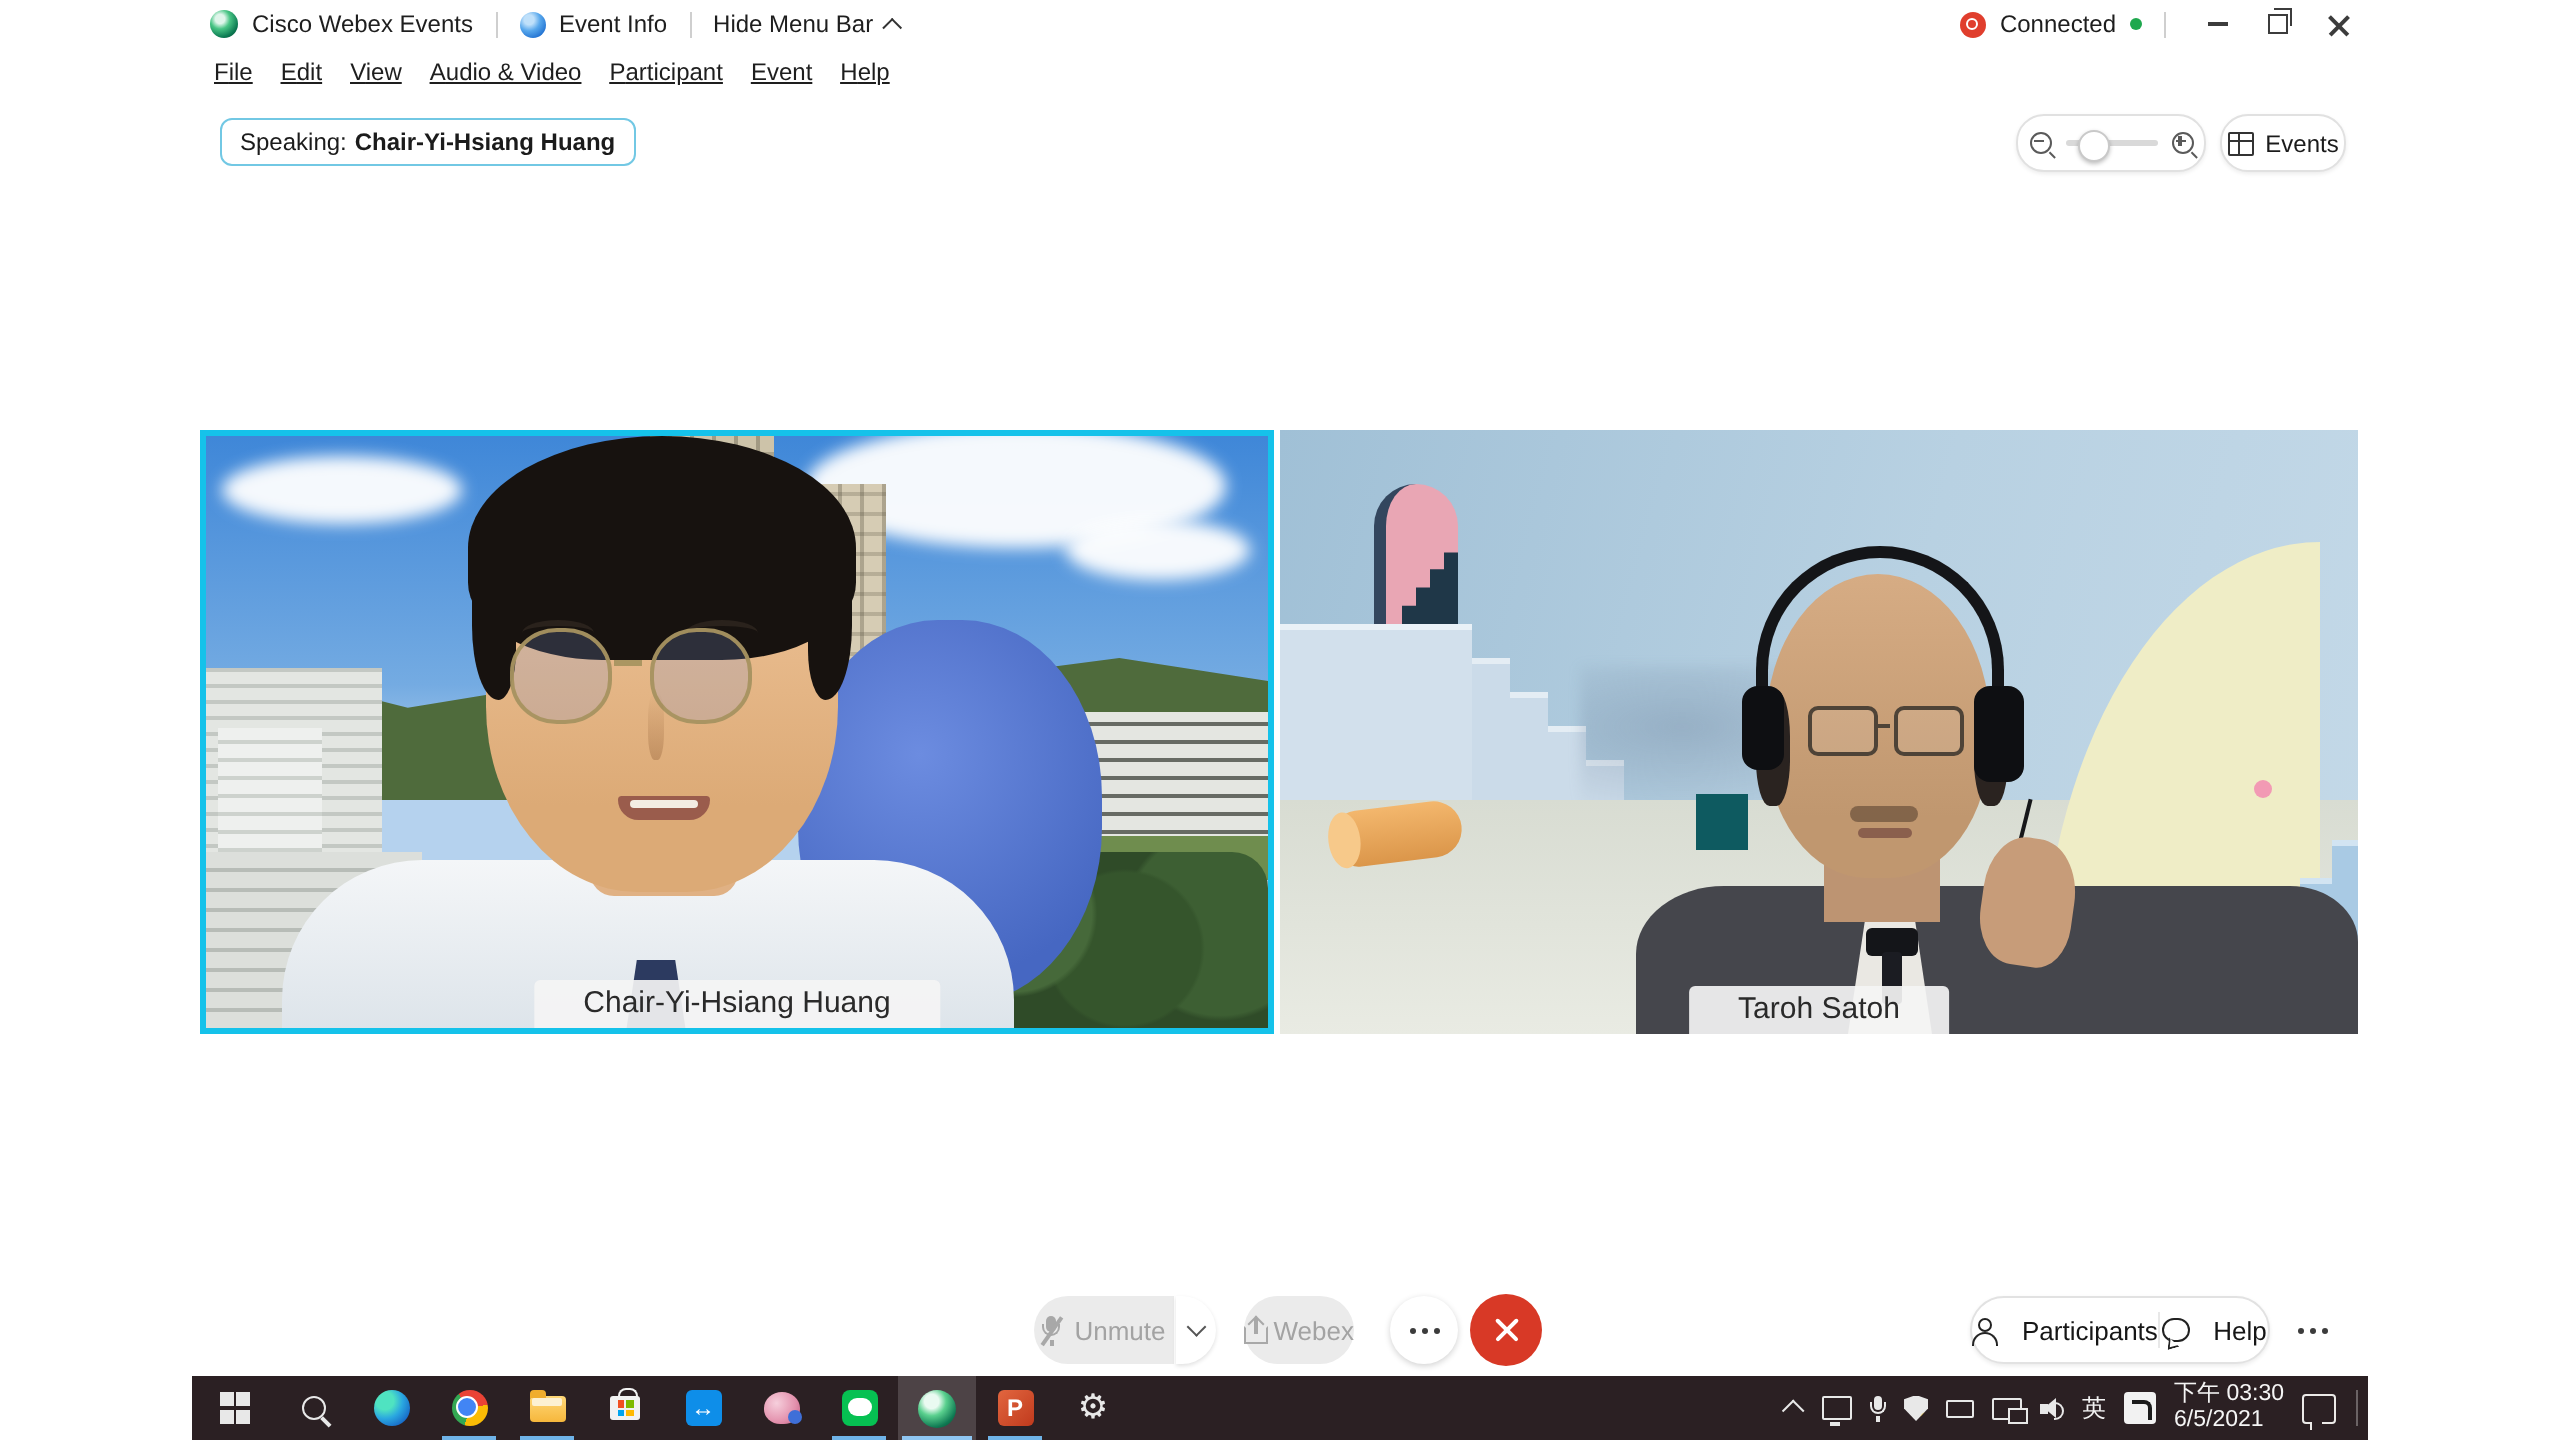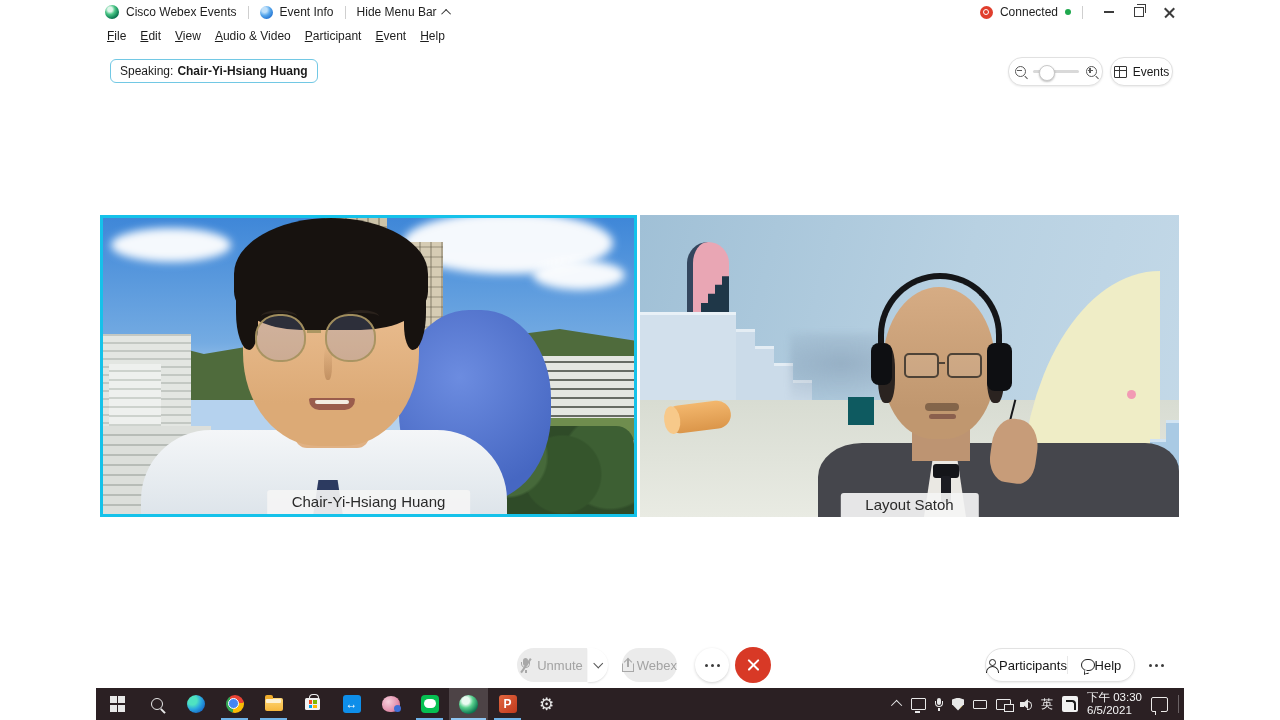--- a/index.html
+++ b/index.html
@@ -23,21 +23,21 @@
   .wbtn{width:30px;height:22px;display:flex;align-items:center;justify-content:center;}
   .ic-min{width:10px;height:1.5px;background:#3c3c3c;}
   .ic-restore{width:8px;height:8px;border:1.2px solid #3c3c3c;position:relative;background:#fff;}
   .ic-restore::before{content:"";position:absolute;left:2px;top:-4px;width:8px;height:8px;border:1.2px solid #3c3c3c;
     border-bottom:none;border-left:none;}
   .ic-close{position:relative;width:11px;height:11px;}
   .ic-close::before,.ic-close::after{content:"";position:absolute;left:-1px;top:5px;width:13px;height:1.5px;background:#3c3c3c;}
   .ic-close::before{transform:rotate(45deg);} .ic-close::after{transform:rotate(-45deg);}
 
   
-  .menubar{position:absolute;left:4px;top:26px;height:20px;display:flex;align-items:center;font-size:12px;color:#1e1e1e;}
+  .menubar{position:absolute;left:4px;top:26px;height:20px;display:flex;align-items:center;font-size:12px;color:#1e1e1e;text-decoration:underline;}
   .menu-item{display:inline-block;padding:3px 7px;}
   .menu-item::first-letter{text-decoration:underline;}
 
   
   .speak-badge{position:absolute;left:14px;top:59px;height:22px;display:flex;align-items:center;
     border:1.6px solid #72c8e4;border-radius:6px;background:#fff;padding:0 9px;font-size:12px;color:#1b1b1b;}
   .speak-badge b{margin-left:4px;font-weight:bold;}
   .pill{position:absolute;background:#fff;border:1px solid #e1e1e1;border-radius:14px;box-shadow:0 1px 2px rgba(0,0,0,.08);
     display:flex;align-items:center;justify-content:center;}
   .zoom-pill{left:912px;top:57px;width:93px;height:27px;gap:7px;}
@@ -162,21 +162,21 @@
   .ic-mic .body{position:absolute;left:2px;top:0;width:5px;height:8px;border-radius:3px;background:#a8a8a8;}
   .ic-mic .arc{position:absolute;left:0;top:4px;width:9px;height:6px;border:1.4px solid #a8a8a8;border-top:none;border-radius:0 0 8px 8px;box-sizing:border-box;}
   .ic-mic .stem{position:absolute;left:4px;bottom:0;width:1.4px;height:3px;background:#a8a8a8;}
   .ic-mic .slash{position:absolute;left:4px;top:-1px;width:1.6px;height:17px;background:#a8a8a8;transform:rotate(35deg);}
   .ic-share{position:relative;width:12px;height:13px;}
   .ic-share .box{position:absolute;left:0;bottom:0;width:12px;height:9px;border:1.5px solid #a8a8a8;border-top-color:transparent;box-sizing:border-box;}
   .ic-share .arr{position:absolute;left:5.2px;top:0;width:1.6px;height:8px;background:#a8a8a8;}
   .ic-share .arr::before{content:"";position:absolute;left:-2.4px;top:0;width:5px;height:5px;border-left:1.6px solid #a8a8a8;border-top:1.6px solid #a8a8a8;transform:rotate(45deg);}
   #grp-right{left:889px;width:150px;background:#fff;border:1px solid #e2e2e2;border-radius:17px;
     box-shadow:0 1px 2px rgba(0,0,0,.08);font-size:13px;color:#161616;display:flex;}
-  .grp-seg{flex:1;display:flex;align-items:center;justify-content:center;gap:0;height:100%;}
+  .grp-seg{flex:1;display:flex;align-items:center;justify-content:center;gap:12px;height:100%;}
   .grp-div{width:1px;height:18px;background:#e8e8e8;align-self:center;}
   #btn-more2{left:1045px;top:648px;width:30px;height:34px;display:flex;align-items:center;justify-content:center;position:absolute;}
   .ic-person{position:relative;width:13px;height:13px;}
   .ic-person::before{content:"";position:absolute;left:3px;top:0;width:7px;height:7px;border:1.5px solid #222;border-radius:50%;box-sizing:border-box;}
   .ic-person::after{content:"";position:absolute;left:0;bottom:-1px;width:13px;height:7px;border:1.5px solid #222;border-bottom:none;border-radius:7px 7px 0 0;box-sizing:border-box;}
   .ic-chat{position:relative;width:14px;height:12px;border:1.5px solid #222;border-radius:7px;box-sizing:border-box;}
   .ic-chat::after{content:"";position:absolute;left:2px;bottom:-4px;width:5px;height:5px;background:#fff;
     border-left:1.5px solid #222;border-bottom:1.5px solid #222;transform:rotate(-15deg) skew(-20deg);clip-path:polygon(0 0,100% 100%,0 100%);}
 
   
@@ -360,21 +360,21 @@
     <div class="p2-band"></div>
     <div class="p2-cup" style="left:231px;top:128px;width:21px;height:42px;"></div>
     <div class="p2-cup" style="left:347px;top:128px;width:25px;height:48px;"></div>
     <div class="p2-glass" style="left:264px;top:138px;"></div>
     <div class="p2-glass" style="left:307px;top:138px;"></div>
     <div class="p2-bridge"></div>
     <div class="p2-stache"></div>
     <div class="p2-mouth"></div>
     <div class="p2-cable"></div>
     <div class="p2-hand"></div>
-    <div class="name-tag">Layout Satoh</div>
+    <div class="name-tag">Taroh Satoh</div>
   </div>
 
   <div class="ctl cap-gray" id="btn-unmute">
     <div class="ic-mic">
         <i class="body"></i>
         <i class="arc"></i>
         <i class="stem"></i>
         <i class="slash"></i>
       </div>
     <span>Unmute</span>

